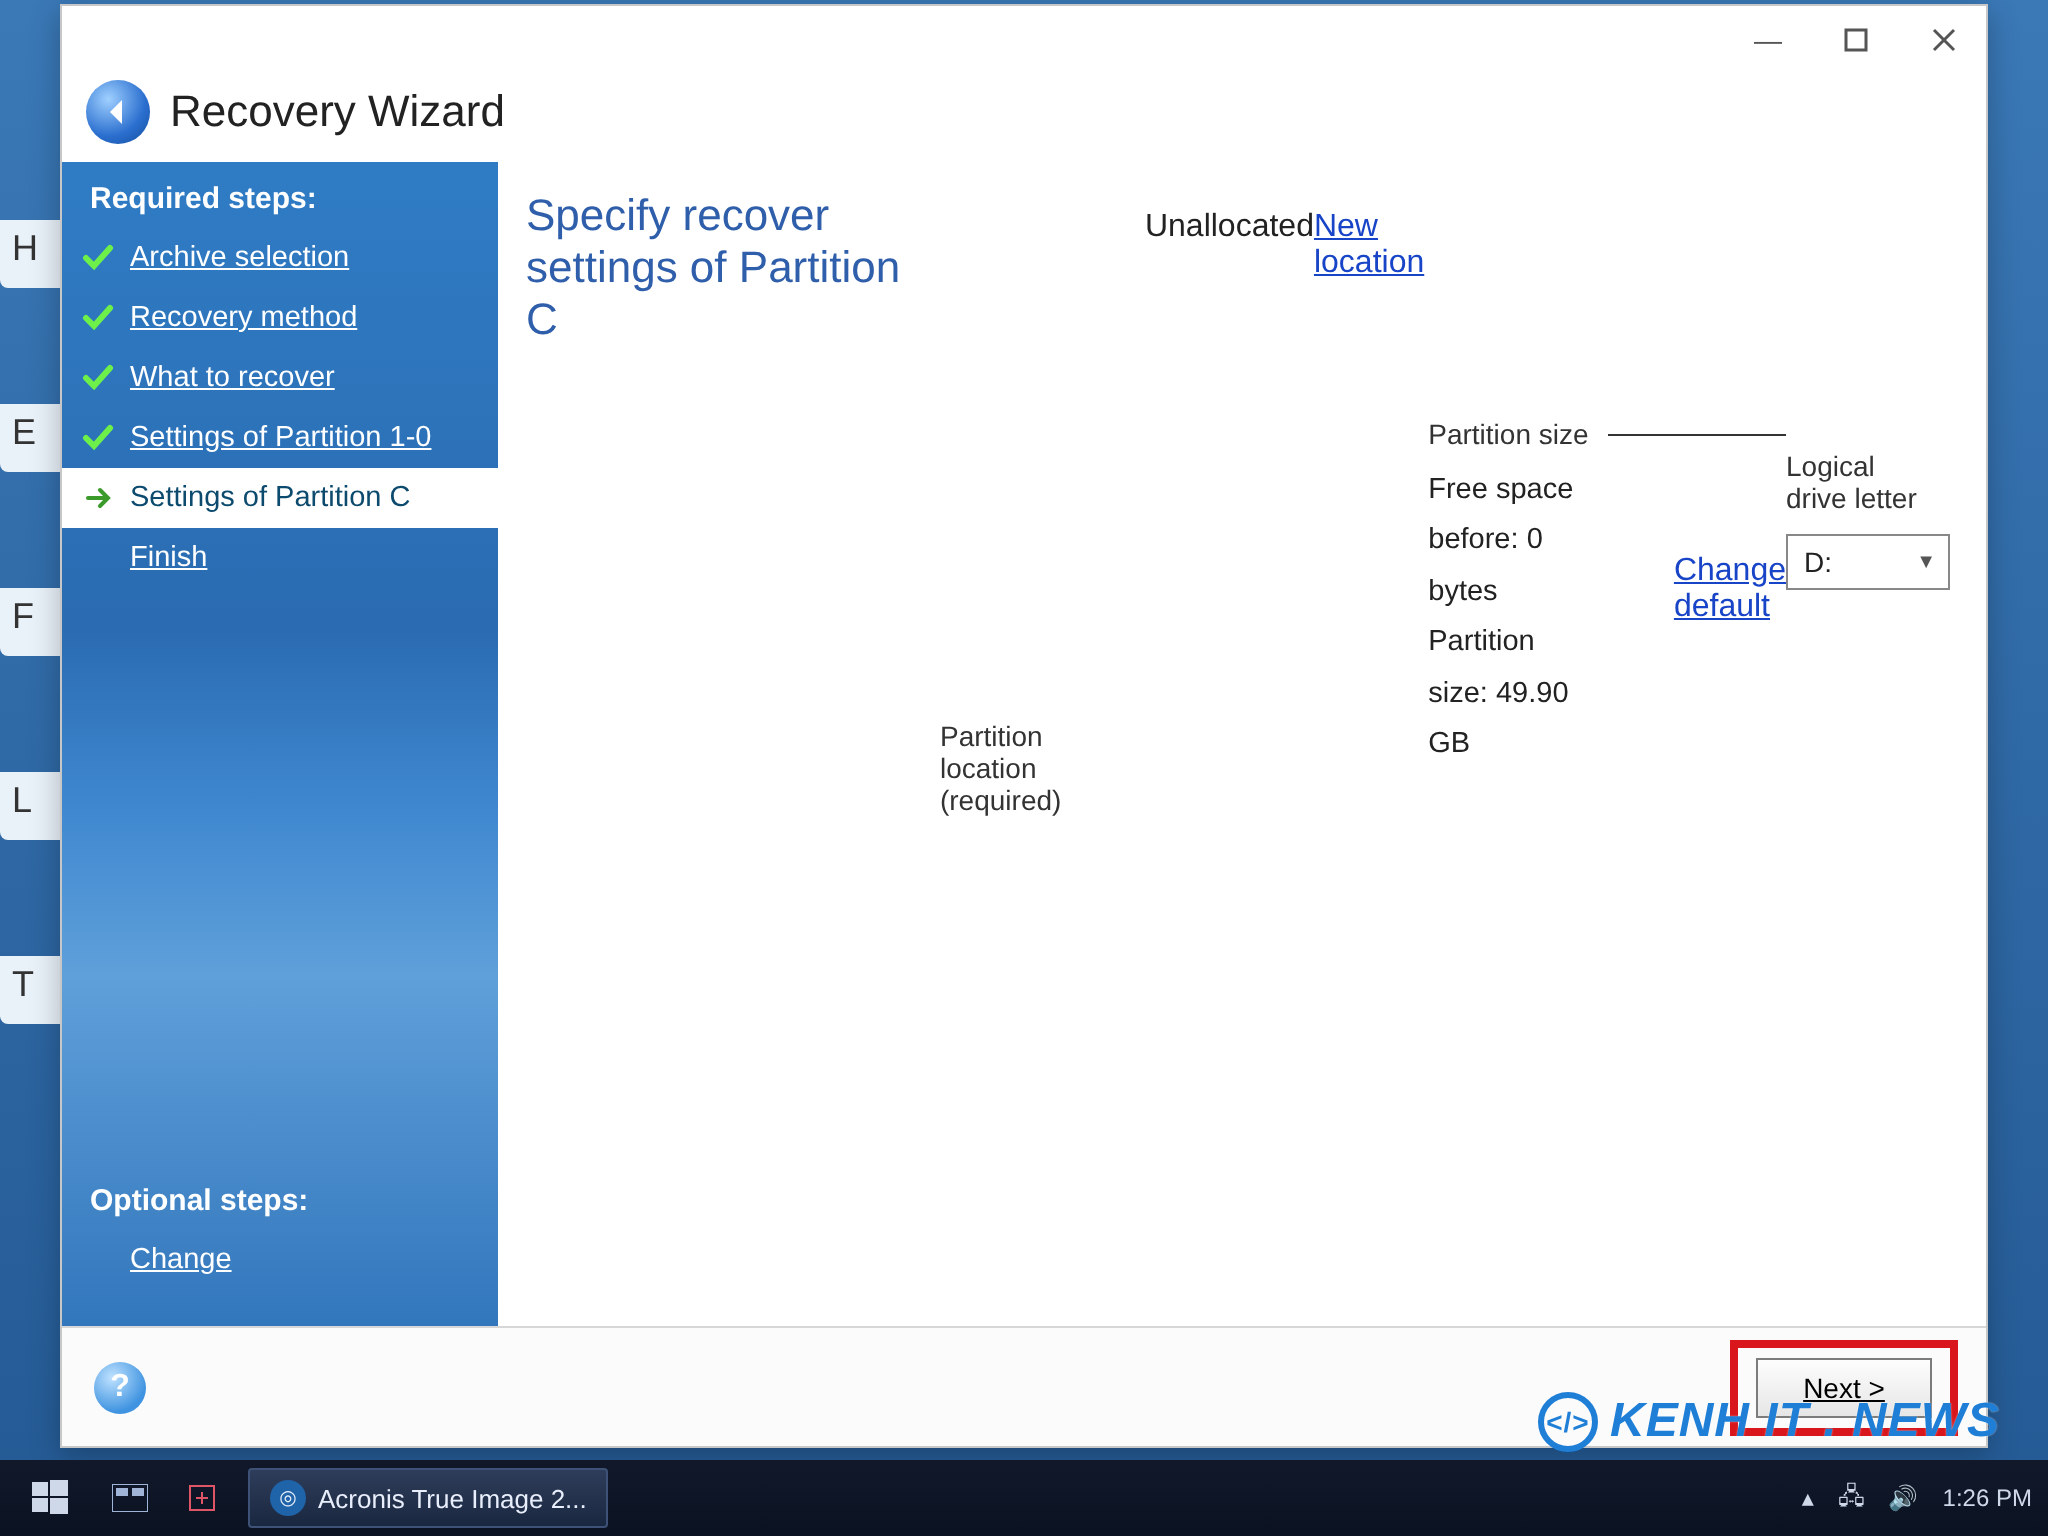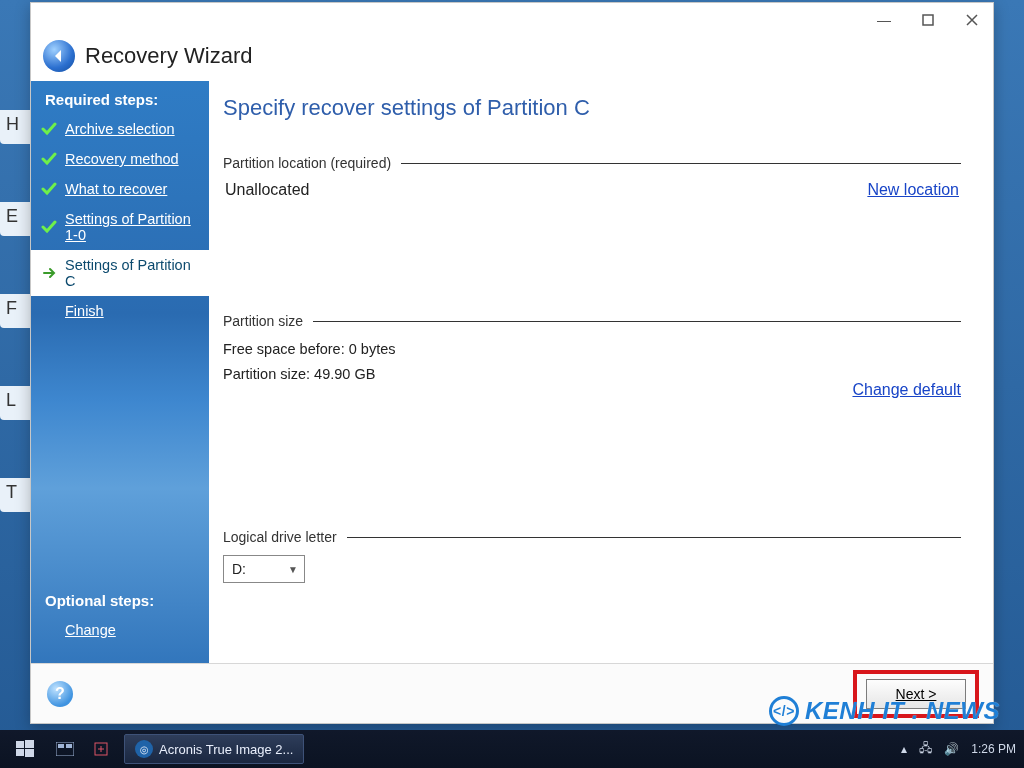--- a/index.html
+++ b/index.html
@@ -32,21 +32,21 @@
     width:32px; height:32px; border-radius:50%;
     background: radial-gradient(circle at 35% 30%, #9fd0ff, #2b6fcf 60%, #134c9c);
     display:flex; align-items:center; justify-content:center;
     color:#fff; font-size:18px;
   }
   .back-circle svg { fill:#fff; }
   .wizard-title { font-size: 22px; color:#222; font-weight:400; }
   .body-row { flex:1; display:flex; min-height:0; }
   
   .sidebar {
-    width: 178px;
+    width: 218px;
     background: linear-gradient(180deg,#2f7cc5 0%, #2d74bb 20%, #2a6bb1 40%, #3e87cf 55%, #5fa0da 70%, #3276bc 100%);
     color:#fff;
     display:flex; flex-direction:column;
     font-size:14.5px;
   }
   .side-section-title { font-weight:600; padding:10px 14px 6px; font-size:15px; }
   .step-list { list-style:none; display:flex; flex-direction:column; }
   .step {
     display:flex; align-items:center; gap:8px;
     padding:7px 12px 7px 10px;
@@ -57,22 +57,22 @@
     background:#fff; color:#0c4a6e;
   }
   .step.current .lbl { text-decoration:none; }
   .check-ico { width:16px; height:16px; flex-shrink:0; }
   .check-ico svg { width:16px;height:16px; }
   .arrow-ico { width:16px;height:16px; flex-shrink:0; display:flex;align-items:center;justify-content:center;}
   .side-spacer { flex:1; }
   .optional-block { padding-bottom:18px; }
   
   .content {
-    flex:1; padding: 14px 32px 10px 14px; color:#222;
-    display:flex; flex-direction:column;
+    flex:1; padding: 14px 18px 10px 14px; color:#222;
+    display:flex; flex-direction:row;
   }
   .page-title { color:#2f5eab; font-size:22px; font-weight:400; margin-bottom:14px; }
   .section-header {
     display:flex; align-items:center; gap:10px;
     font-size:14px; color:#333;
     margin-top:20px;
   }
   .section-header .rule { flex:1; height:1px; background:#333; }
   .loc-row { display:flex; justify-content:space-between; align-items:flex-start; padding:10px 2px 0 2px; }
   .link { color:#1844c7; text-decoration:underline; cursor:pointer; }
@@ -97,21 +97,21 @@
   }
   .help-ico {
     width:26px;height:26px;border-radius:50%;
     background:radial-gradient(circle at 35% 30%, #bfe2ff, #3f93e0 70%);
     color:#fff;display:flex;align-items:center;justify-content:center;font-weight:700;font-size:16px;
   }
   .next-wrap {
     border:4px solid #d8161b; padding:5px 9px;
   }
   .next-btn {
-    width:100px; height:30px; background:linear-gradient(#fdfdfd,#e6e6e6);
+    width:88px; height:30px; background:linear-gradient(#fdfdfd,#e6e6e6);
     border:1px solid #7c7c7c; font-size:14px; text-decoration:underline;
     cursor:pointer;
   }
   
   .taskbar {
     position:absolute; left:0; bottom:0; width:1024px; height:38px;
     background:linear-gradient(#10182a,#0b1322);
     display:flex; align-items:center; color:#cfd8e8;
     padding:0 8px; gap:10px;
   }

